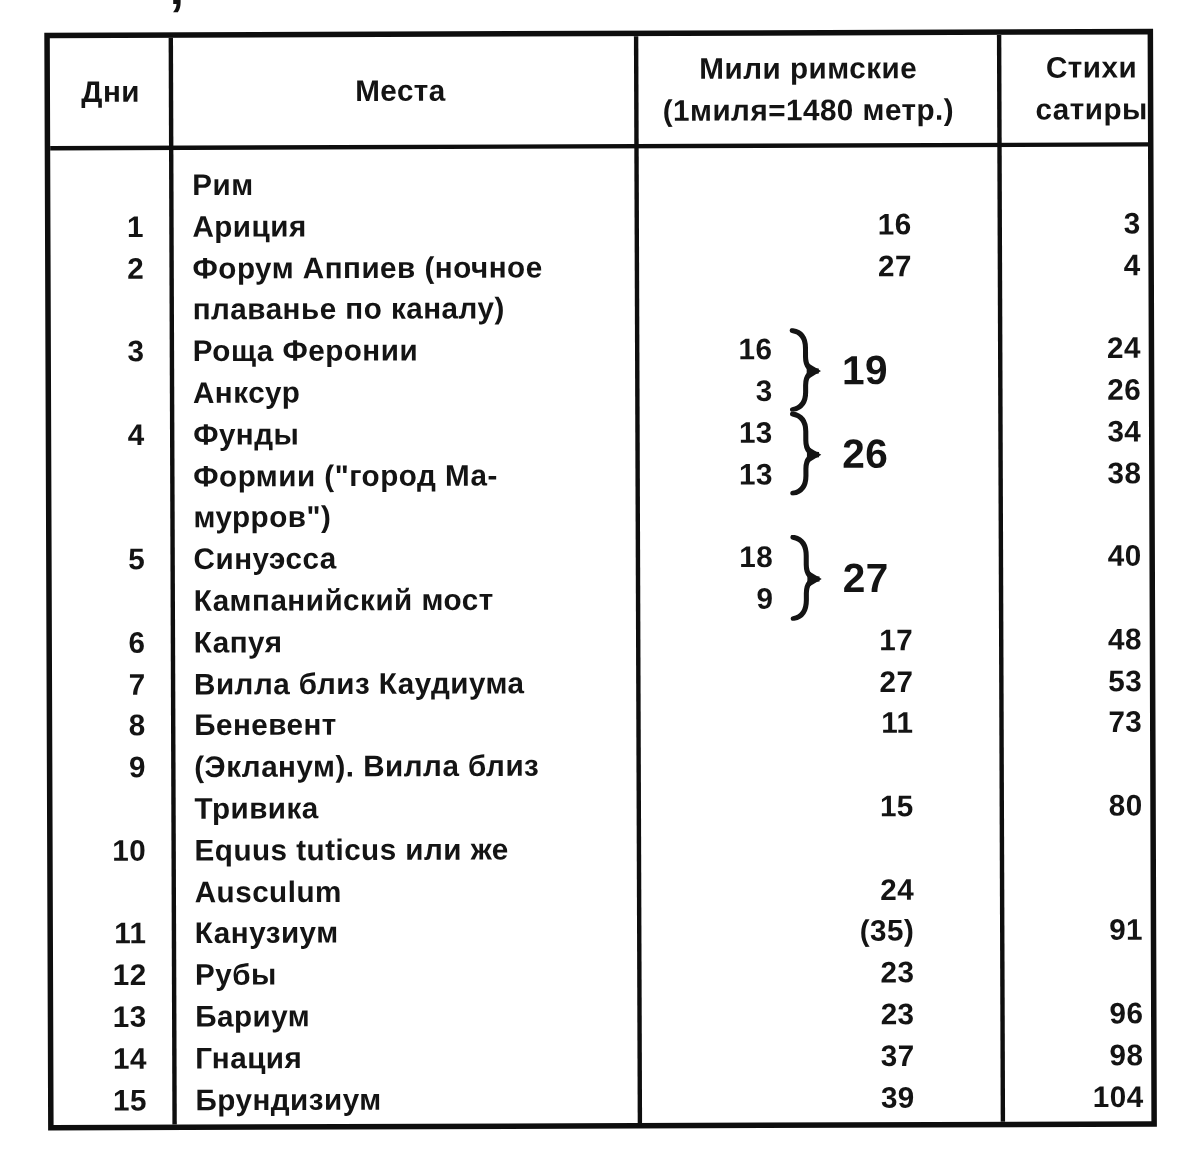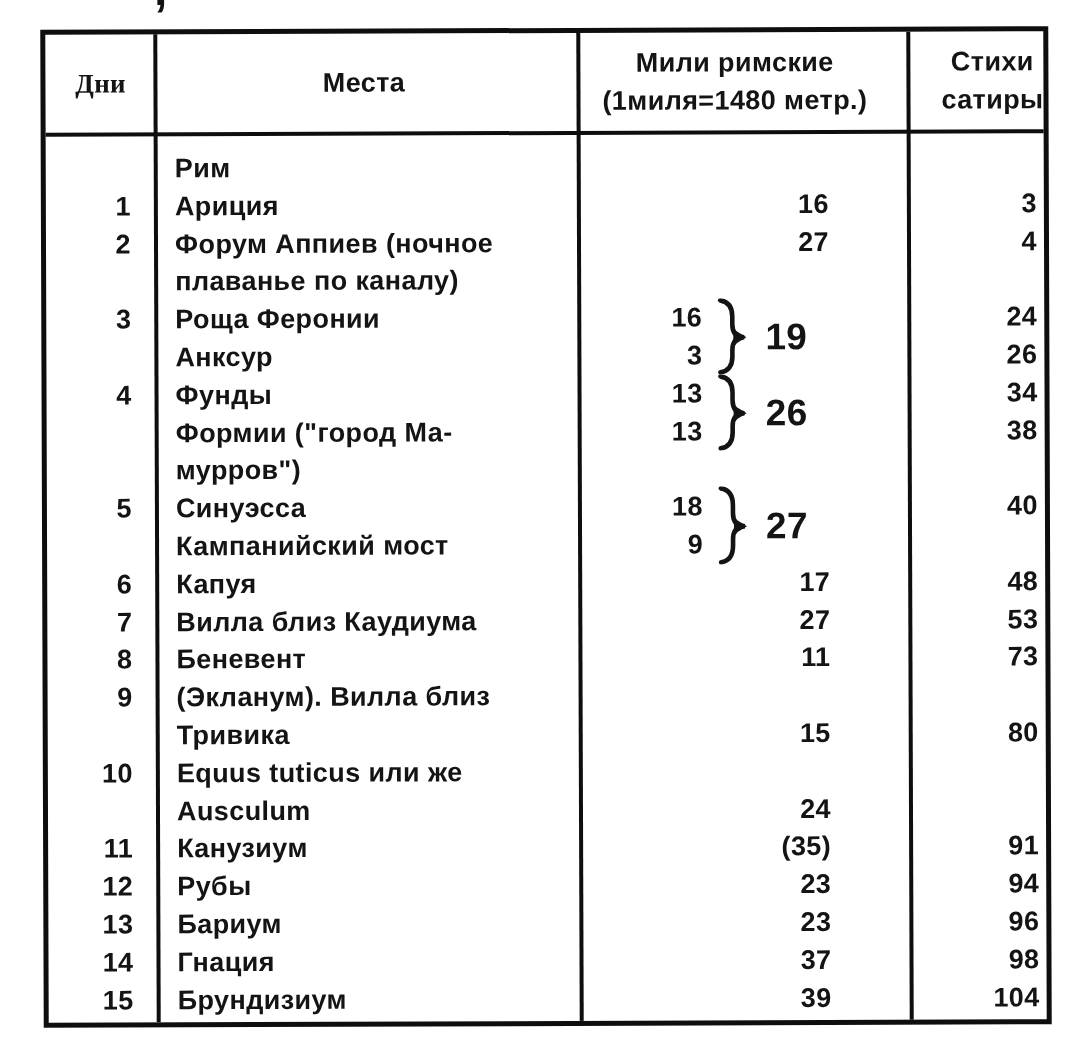--- a/index.html
+++ b/index.html
@@ -24,21 +24,21 @@
   .vline.v2 { left:531px; }
   .vline.v3 { left:861px; }
   .hline { position:absolute; left:0; right:0; top:98px; height:4px; background:#0e0e0e; }
 
   .header { position:absolute; left:0; top:0; right:0; height:98px; display:flex; }
   .hcell {
     display:flex; flex-direction:column; align-items:center; justify-content:center;
     font-size:27px; font-weight:bold; letter-spacing:.4px; line-height:38px;
     text-align:center;
   }
-  .hc1 { width:112px;font-family:Liberation Serif, serif; }
+  .hc1 { width:112px; }
   .hc2 { width:423px; }
   .hc3 { width:330px; }
   .hc4 { flex:1;margin-left:44px; }
 
   .tbody { position:absolute; left:0; top:102px; right:0; bottom:0; padding-top:14px; }
   .trow { display:flex; height:37.8px; font-size:27px; font-weight:bold; letter-spacing:.4px; line-height:37.8px; }
   .c-day   { width:112px; box-sizing:border-box; text-align:right; padding-right:27px; }
   .c-place { width:423px; box-sizing:border-box; padding-left:17px; white-space:nowrap; }
   .c-miles { width:330px; position:relative; }
   .c-miles .sub  { position:absolute; left:0; top:0; width:121px; text-align:right; }
@@ -253,21 +253,20 @@
     </div>
     <div class="c-verses">91</div>
   </div>
         <div class="trow">
     <div class="c-day">12</div>
     <div class="c-place">Рубы</div>
     <div class="c-miles">
       <span class="sub"></span>
       <span class="main">23</span>
     </div>
-    <div class="c-verses">94</div>
   </div>
         <div class="trow">
     <div class="c-day">13</div>
     <div class="c-place">Бариум</div>
     <div class="c-miles">
       <span class="sub"></span>
       <span class="main">23</span>
     </div>
     <div class="c-verses">96</div>
   </div>

